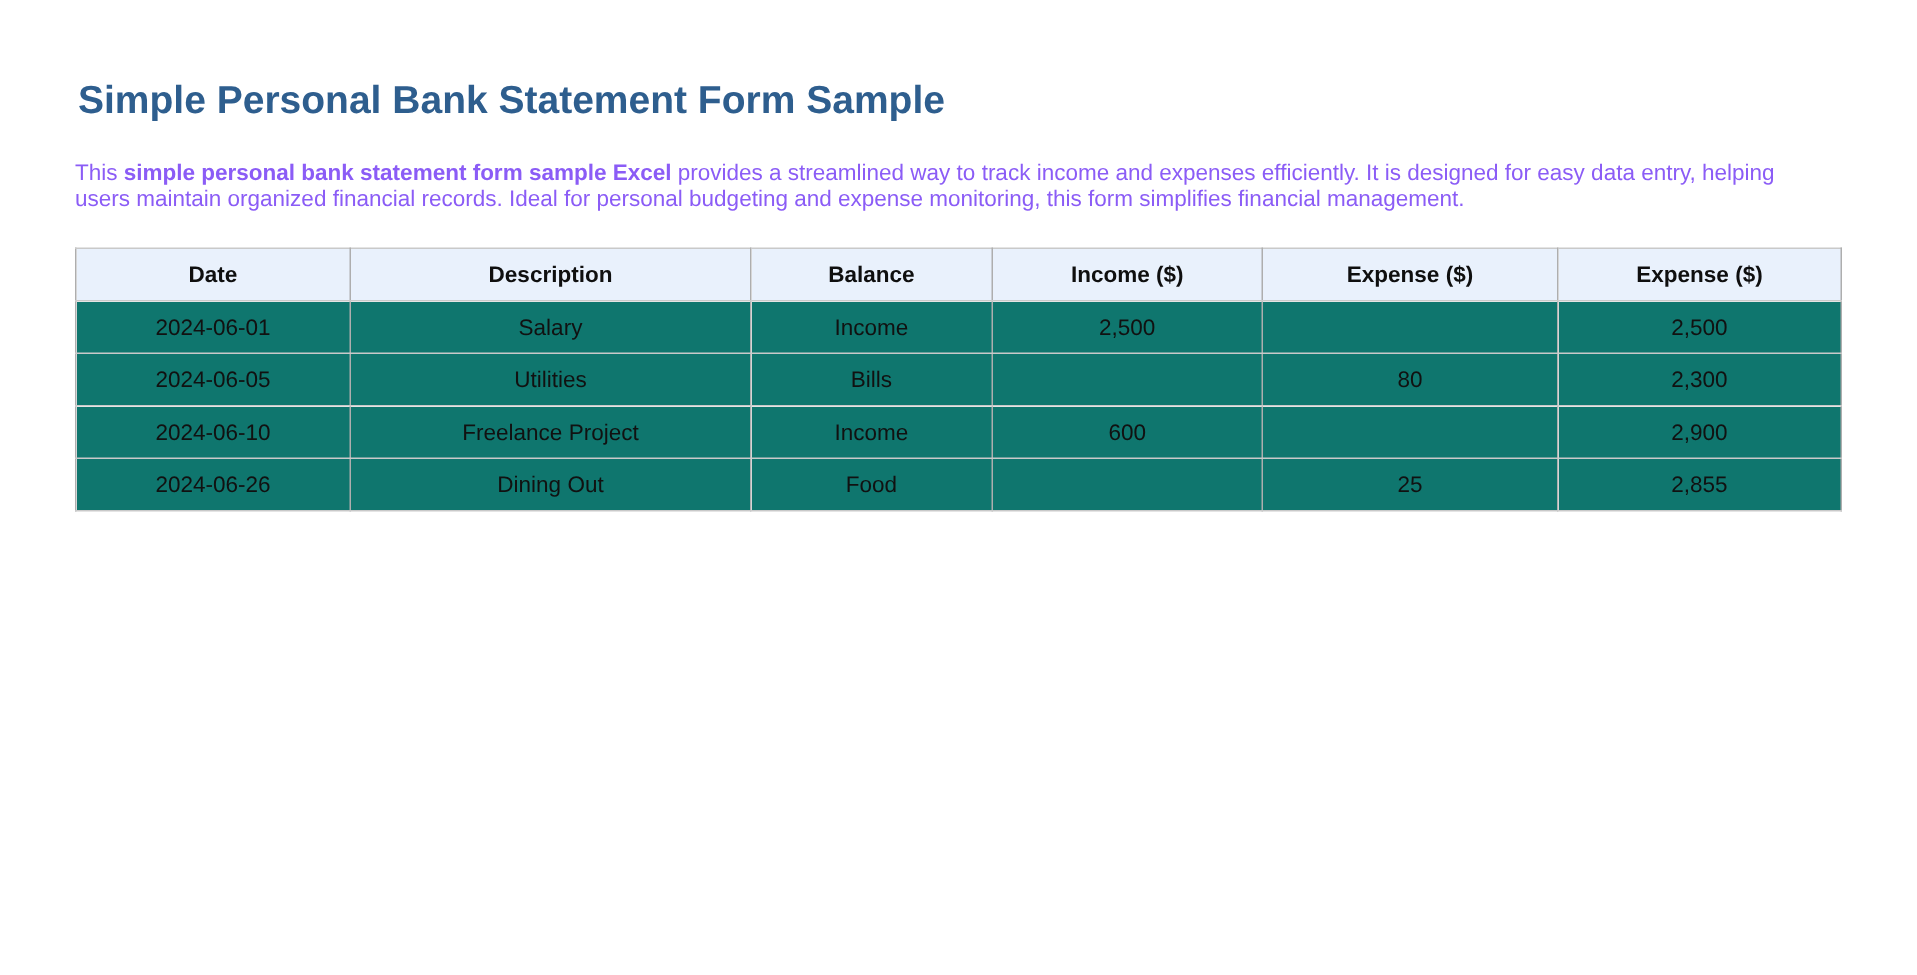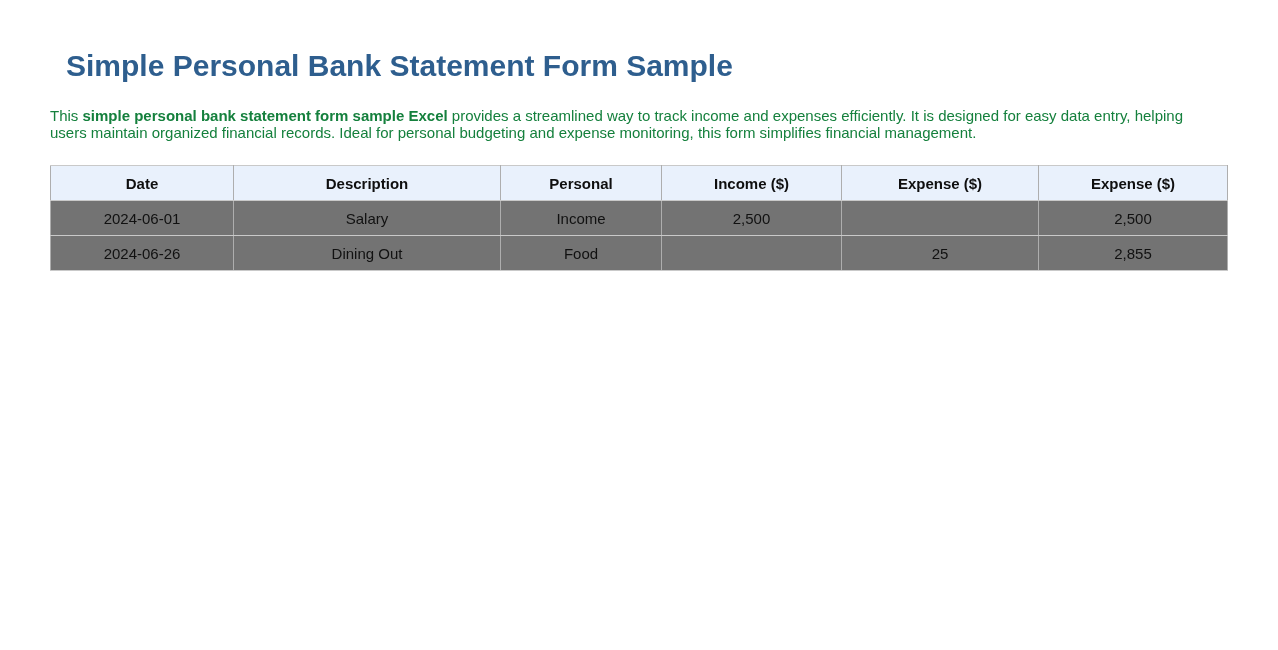--- a/index.html
+++ b/index.html
@@ -10,32 +10,32 @@
     font-family: "Liberation Sans", sans-serif;
     color: #1a1a1a;
   }
   .page {
     width: 1278px;
     min-height: 650px;
     background: #ffffff;
     padding: 51px 50px 0 50px;
   }
   .page-title {
-    margin: 0 0 27px 16px;
-    font-size: 30px;
+    margin: 0 0 27px 2px;
+    font-size: 26px;
     line-height: 30px;
     font-weight: bold;
     color: #2e5e8e;
     letter-spacing: 0px;
   }
   .intro-paragraph {
     margin: 0 0 24px 0;
     font-size: 15px;
     line-height: 16.5px;
-    color: #15803d;
+    color: #8b5cf6;
     width: 1160px;
   }
   .intro-paragraph b { font-weight: bold; }
   table.statement-table {
     border-collapse: collapse;
     table-layout: fixed;
     width: 1177px;
   }
   table.statement-table th,
   table.statement-table td {
@@ -51,21 +51,21 @@
     color: #111111;
     overflow: hidden;
     white-space: nowrap;
   }
   table.statement-table th {
     background: #e9f1fc;
     font-weight: bold;
     color: #0f0f0f;
   }
   table.statement-table td {
-    background: #737373;
+    background: #0f766e;
   }
 </style>
 </head>
 <body>
 
 <div class="page">
 
   <h1 class="page-title">Simple Personal Bank Statement Form Sample</h1>
 
   <p class="intro-paragraph"><span>This </span><b>simple personal bank statement form sample Excel</b><span> provides a streamlined way to track income and expenses efficiently. It is designed for easy data entry, helping users maintain organized financial records. Ideal for personal budgeting and expense monitoring, this form simplifies financial management.</span></p>
@@ -76,36 +76,52 @@
         <col style="width: 267px;">
         <col style="width: 161px;">
         <col style="width: 180px;">
         <col style="width: 197px;">
         <col style="width: 189px;">
       </colgroup>
     <thead>
       <tr>
           <th>Date</th>
           <th>Description</th>
-          <th>Personal</th>
+          <th>Balance</th>
           <th>Income ($)</th>
           <th>Expense ($)</th>
           <th>Expense ($)</th>
         </tr>
     </thead>
     <tbody>
         <tr>
           <td>2024-06-01</td>
           <td>Salary</td>
           <td>Income</td>
           <td>2,500</td>
           <td></td>
           <td>2,500</td>
         </tr>
         <tr>
+          <td>2024-06-05</td>
+          <td>Utilities</td>
+          <td>Bills</td>
+          <td></td>
+          <td>80</td>
+          <td>2,300</td>
+        </tr>
+        <tr>
+          <td>2024-06-10</td>
+          <td>Freelance Project</td>
+          <td>Income</td>
+          <td>600</td>
+          <td></td>
+          <td>2,900</td>
+        </tr>
+        <tr>
           <td>2024-06-26</td>
           <td>Dining Out</td>
           <td>Food</td>
           <td></td>
           <td>25</td>
           <td>2,855</td>
         </tr>
       </tbody>
   </table>
 

